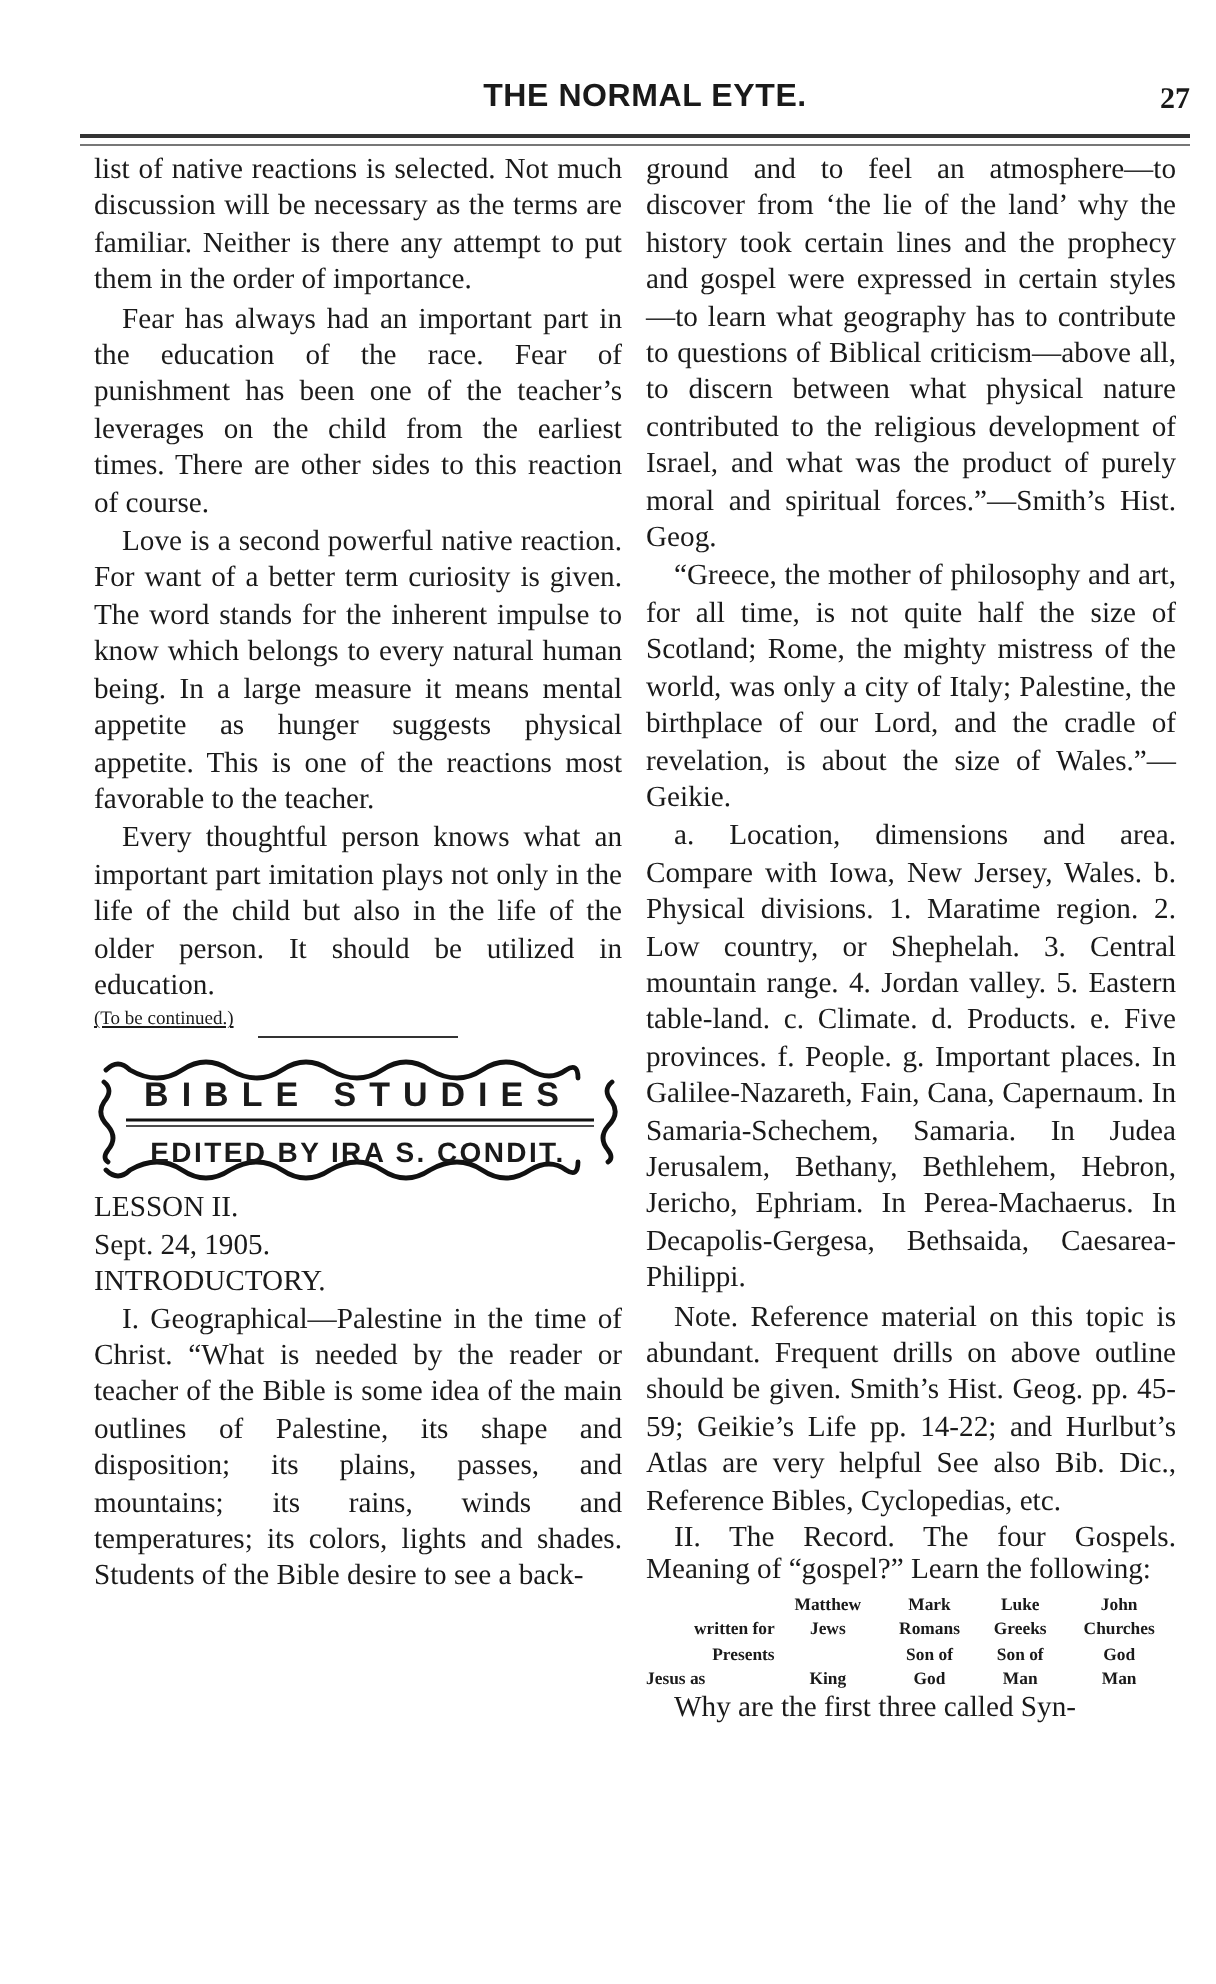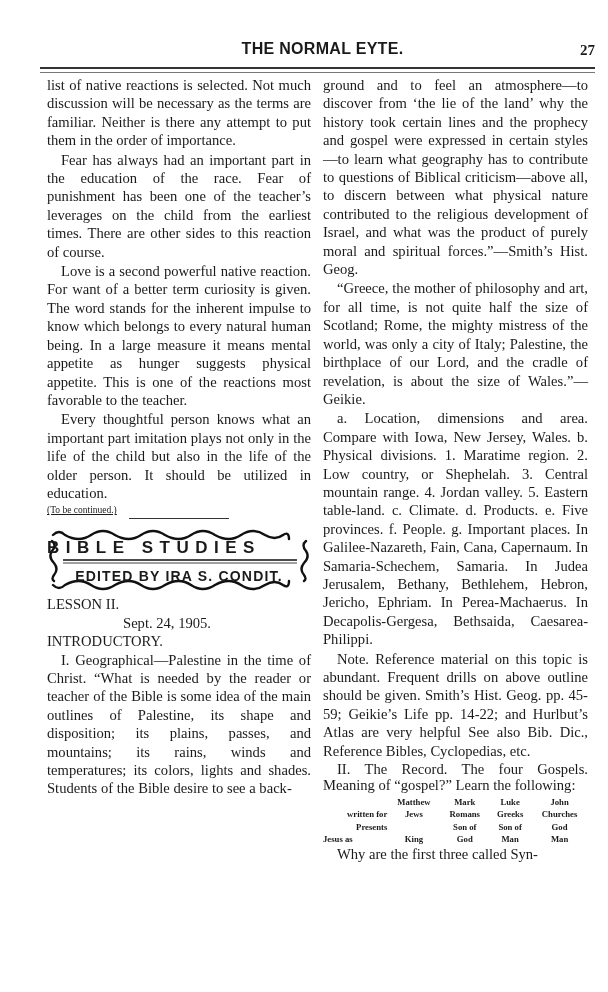--- a/index.html
+++ b/index.html
@@ -37,31 +37,31 @@
   .col p.gap { margin-top: 1px; }
   .continued {
     text-align: left; font-size: 9.5px; line-height: 12px; margin-top: 2px; text-decoration: underline;
   }
   .short-rule { width: 100px; margin: 2px auto 0; border-top: 1px solid #333; }
   .banner {
     position: relative; margin: 8px 0 0; height: 66px;
   }
   .banner svg { position: absolute; left: 0; top: 0; }
   .banner-title {
-    position: absolute; left: 0; right: 0; top: 11px; text-align: left;
+    position: absolute; left: 0; right: 0; top: 11px; text-align: center;
     font-family: "Liberation Sans", sans-serif; font-weight: bold;
     font-size: 17px; letter-spacing: 6.5px; line-height: 20px;
   }
   .banner-editor {
     position: absolute; left: 0; right: 0; top: 40px; text-align: center;
     font-family: "Liberation Sans", sans-serif; font-weight: bold;
     font-size: 14px; letter-spacing: 1.2px;
   }
   .center { }
-  .right { text-align: center; padding-right: 24px; }
+  .right { text-align: left; padding-right: 24px; }
   .gospel-table {
     width: 100%; border-collapse: collapse; font-size: 8.7px; line-height: 12.3px;
     margin-top: 3px;
     font-weight: bold;
   }
   .gospel-table td { padding: 0; text-align: center; white-space: nowrap; }
   .gospel-table td.lbl { text-align: right; }
   .gospel-table td.lbl-ind { text-align: left; padding-right: 4px; }
 </style>
 </head>

